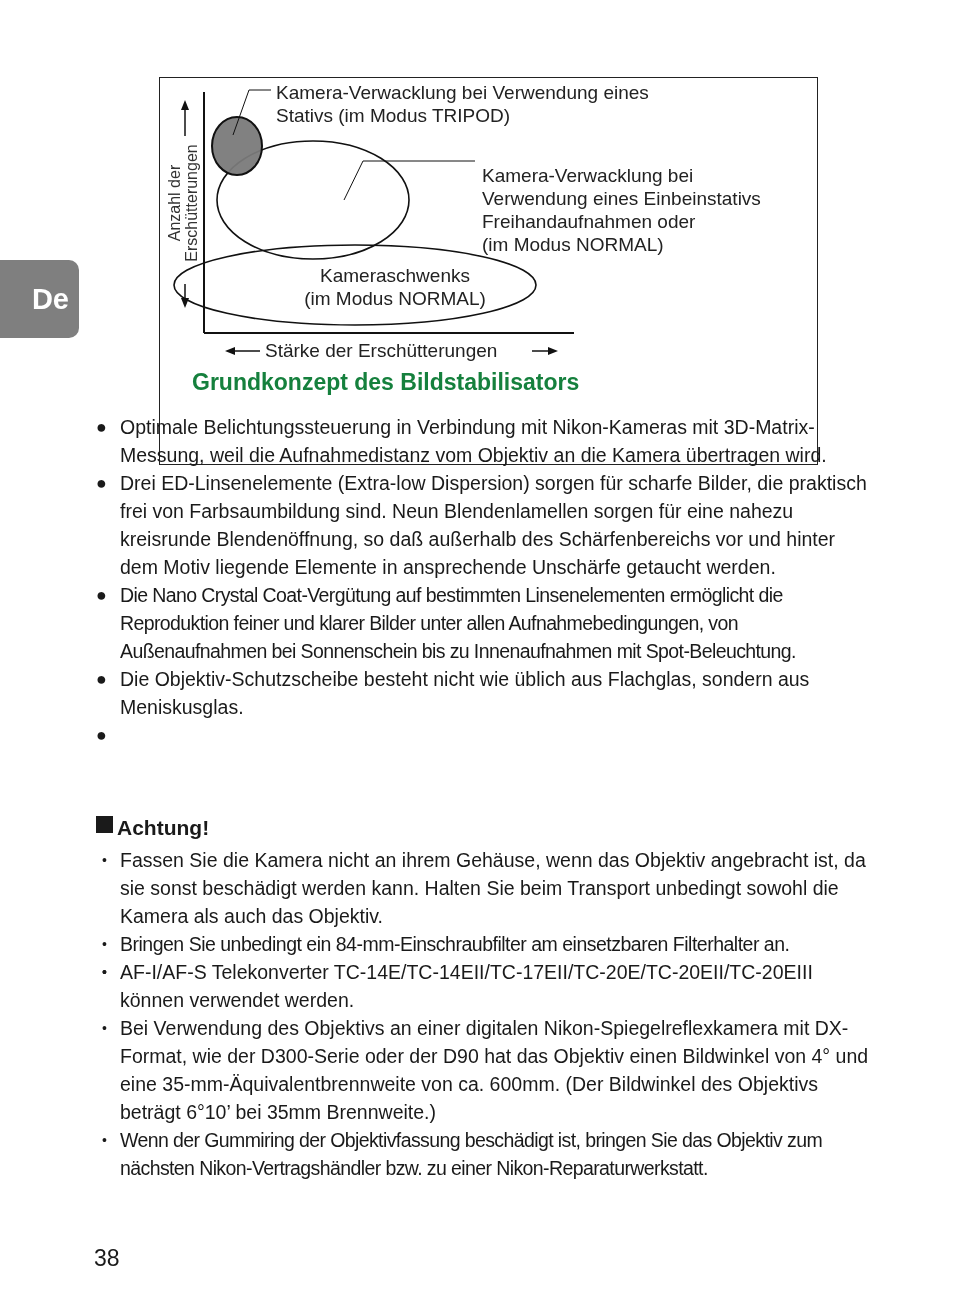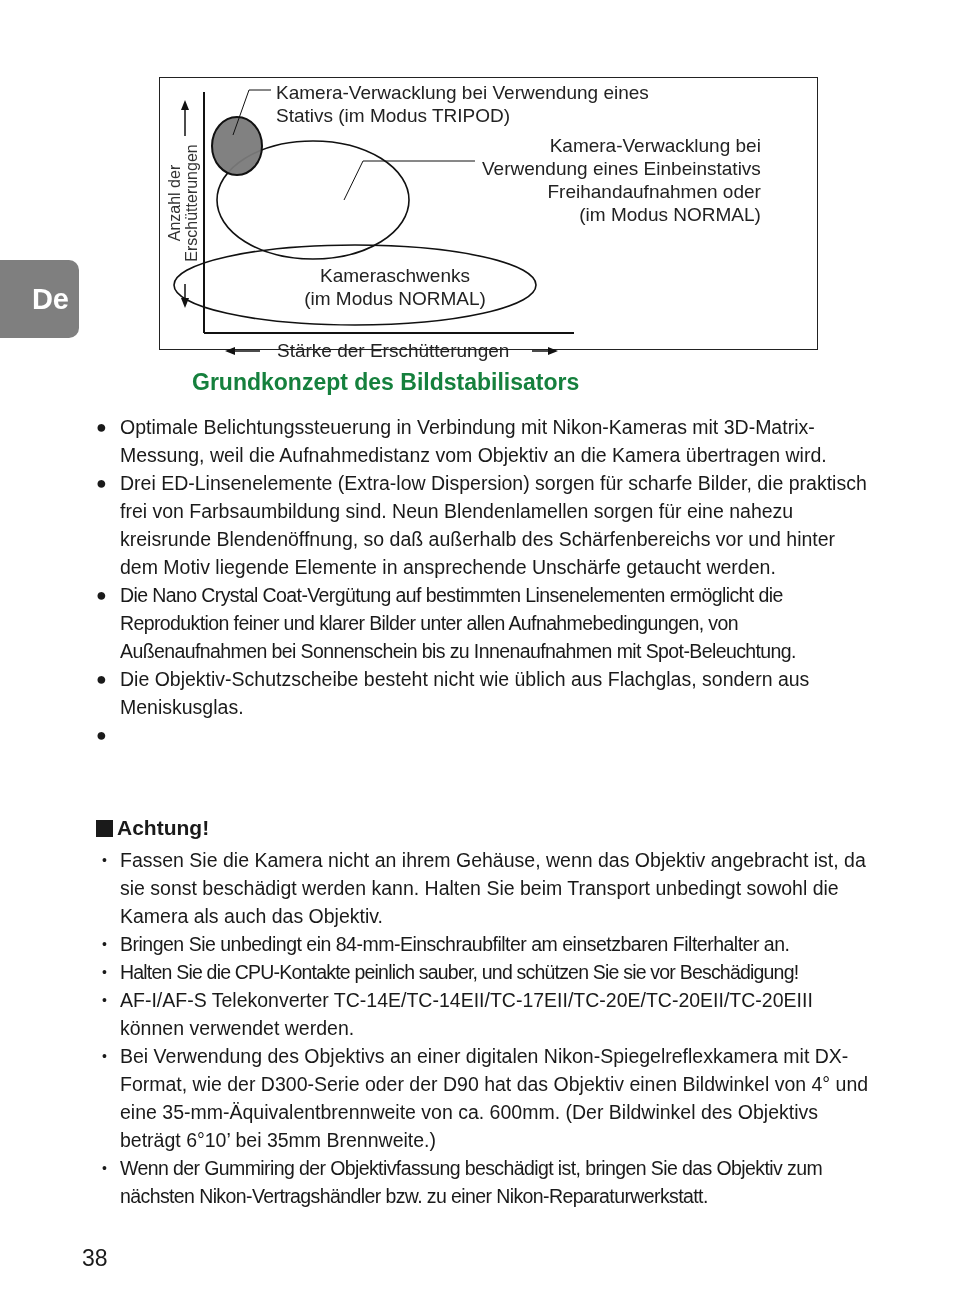--- a/index.html
+++ b/index.html
@@ -2,36 +2,36 @@
 <html><head>
 <meta charset="utf-8">
 <style>
   html, body { margin:0; padding:0; background:#fff; }
   body { width:954px; height:1311px; position:relative; overflow:hidden;
          font-family:"Liberation Sans", "DejaVu Sans", sans-serif; color:#1a1a1a; }
   .lang-tab { position:absolute; left:-12px; top:260px; width:91px; height:78px;
               background:#7f7f7f; border-radius:10px; color:#fff;
               font-size:29px; font-weight:bold; display:flex; align-items:center;
               justify-content:flex-end; padding-right:10px; box-sizing:border-box; }
-  .figure { position:absolute; left:159px; top:77px; width:659px; height:273px;
+  .figure { position:absolute; left:159px; top:77px; width:659px; height:388px;
             border:1px solid #222; box-sizing:border-box; }
   .figure svg { position:absolute; left:0; top:0; }
   .fig-text { position:absolute; font-size:19px; line-height:23px; color:#222; white-space:nowrap; }
   .axis-y { position:absolute; font-size:16px; line-height:17px; color:#333;
             transform:rotate(-90deg); transform-origin:left top; white-space:nowrap; text-align:center; }
   .caption { position:absolute; left:32px; top:291px; font-size:23px; color:#15803d;font-weight:bold; }
   .list { position:absolute; left:96px; width:780px; margin:0; padding:0; list-style:none; }
   .list li { position:relative; padding-left:24px; font-size:19.5px; line-height:28px; }
   .list li .bul { position:absolute; left:0; top:0; }
   .list.main li .bul { font-size:18px; }
-  .heading { position:absolute; left:96px; top:816px; font-size:21px; font-weight:bold; display:flex; align-items:center; gap:4px; }
+  .heading { position:absolute; left:96px; top:816px; font-size:21px; font-weight:bold; display:flex; align-items:flex-start; gap:4px; }
   .heading .sq { width:17px; height:17px; background:#1a1a1a; display:inline-block; }
   .warn li { padding-left:24px; }
   .warn li .bul { left:6px; font-size:14px; }
-  .page-no { position:absolute; left:82px; top:1245px; font-size:23px; }
+  .page-no { position:absolute; left:94px; top:1245px; font-size:23px; }
 </style>
 </head>
 <body>
 
 <div class="lang-tab">De</div>
 
 <div class="figure">
   <svg width="659" height="324">
 
     <line x1="44" y1="14" x2="44" y2="255" stroke="#111" stroke-width="2"></line>
@@ -54,53 +54,53 @@
     <line x1="73" y1="273" x2="100" y2="273" stroke="#111" stroke-width="1.5"></line>
     <polygon points="65,273 75,269 75,277" fill="#111"></polygon>
     <line x1="372" y1="273" x2="390" y2="273" stroke="#111" stroke-width="1.5"></line>
     <polygon points="398,273 388,269 388,277" fill="#111"></polygon>
   </svg>
 
   <div class="fig-text" style="left:116px; top:3px;">
     <div>Kamera-Verwacklung bei Verwendung eines</div>
     <div>Stativs (im Modus TRIPOD)</div>
   </div>
-  <div class="fig-text" style="left:322px; top:56px;text-align:right;">
+  <div class="fig-text" style="left:322px; top:86px;">
     <div>Kamera-Verwacklung bei</div>
     <div>Verwendung eines Einbeinstativs</div>
     <div>Freihandaufnahmen oder</div>
     <div>(im Modus NORMAL)</div>
   </div>
   <div class="fig-text" style="left:130px; top:186px; text-align:center; width:210px;">
     <div>Kameraschwenks</div>
     <div>(im Modus NORMAL)</div>
   </div>
   <div class="axis-y" style="left:6px; top:195px; width:140px;">
     <div>Anzahl der</div>
     <div>Erschütterungen</div>
   </div>
-  <div class="fig-text" style="left:105px; top:261px;margin-left:12px;">Stärke der Erschütterungen</div>
+  <div class="fig-text" style="left:105px; top:261px;">Stärke der Erschütterungen</div>
   <div class="caption">Grundkonzept des Bildstabilisators</div>
 </div>
 
 <ul class="list main" style="top:413px;">
   <li><span class="bul">●</span><span>Optimale Belichtungssteuerung in Verbindung mit Nikon-Kameras mit 3D-Matrix-Messung, weil die Aufnahmedistanz vom Objektiv an die Kamera übertragen wird.</span></li>
   <li><span class="bul">●</span><span>Drei ED-Linsenelemente (Extra-low Dispersion) sorgen für scharfe Bilder, die praktisch frei von Farbsaumbildung sind. Neun Blendenlamellen sorgen für eine nahezu kreisrunde Blendenöffnung, so daß außerhalb des Schärfenbereichs vor und hinter dem Motiv liegende Elemente in ansprechende Unschärfe getaucht werden.</span></li>
   <li class="" style="letter-spacing:-0.6px;"><span class="bul">●</span><span>Die Nano Crystal Coat-Vergütung auf bestimmten Linsenelementen ermöglicht die Reproduktion feiner und klarer Bilder unter allen Aufnahmebedingungen, von Außenaufnahmen bei Sonnenschein bis zu Innenaufnahmen mit Spot-Beleuchtung.</span></li>
   <li><span class="bul">●</span><span>Die Objektiv-Schutzscheibe besteht nicht wie üblich aus Flachglas, sondern aus Meniskusglas.</span></li>
   <li><span class="bul">●</span></li>
 </ul>
 
 <div class="heading">
   <span class="sq"></span>
   <span>Achtung!</span>
 </div>
 
 <ul class="list warn" style="top:846px;">
   <li><span class="bul">•</span><span>Fassen Sie die Kamera nicht an ihrem Gehäuse, wenn das Objektiv angebracht ist, da sie sonst beschädigt werden kann. Halten Sie beim Transport unbedingt sowohl die Kamera als auch das Objektiv.</span></li>
   <li style="letter-spacing:-0.5px;"><span class="bul">•</span><span>Bringen Sie unbedingt ein 84-mm-Einschraubfilter am einsetzbaren Filterhalter an.</span></li>
-  <li style="letter-spacing:-0.8px;"><span class="bul">•</span><span>Halten Sie die CPU-Kontakte peinlich sauber, und schützen Sie sie vor Beschädigung!</span></li>
+  <li style="letter-spacing:-0.8px;"><span class="bul">•</span></li>
   <li><span class="bul">•</span><span>AF-I/AF-S Telekonverter TC-14E/TC-14EII/TC-17EII/TC-20E/TC-20EII/TC-20EIII können verwendet werden.</span></li>
   <li><span class="bul">•</span><span>Bei Verwendung des Objektivs an einer digitalen Nikon-Spiegelreflexkamera mit DX-Format, wie der D300-Serie oder der D90 hat das Objektiv einen Bildwinkel von 4° und eine 35-mm-Äquivalentbrennweite von ca. 600mm. (Der Bildwinkel des Objektivs beträgt 6°10’ bei 35mm Brennweite.)</span></li>
   <li style="letter-spacing:-0.6px;"><span class="bul">•</span><span>Wenn der Gummiring der Objektivfassung beschädigt ist, bringen Sie das Objektiv zum nächsten Nikon-Vertragshändler bzw. zu einer Nikon-Reparaturwerkstatt.</span></li>
 </ul>
 
 <div class="page-no">38</div>
 
 </body></html>

